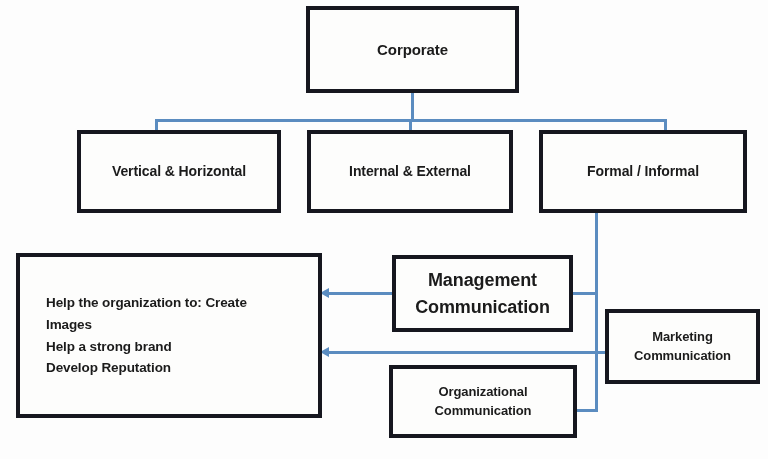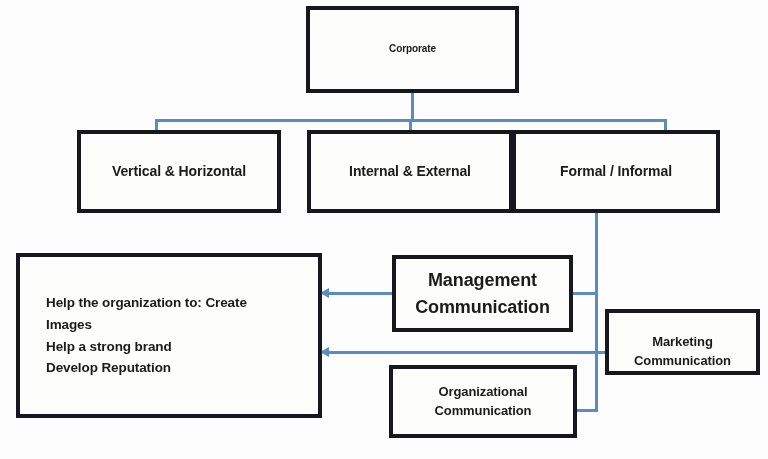--- a/index.html
+++ b/index.html
@@ -30,47 +30,47 @@
     z-index: 3;
   }
   .node .label {
     font-weight: bold;
     color: #1b1b1b;
     line-height: 1.45;
     letter-spacing: -0.1px;
   }
   
   #node-corporate    { left: 306px; top: 6px;   width: 213px; height: 87px;  }
-  #node-corporate .label { font-size: 10px; }
+  #node-corporate .label { font-size: 15px; }
 
   #node-vertical     { left: 77px;  top: 130px; width: 204px; height: 83px; }
   #node-vertical .label { font-size: 14px; }
 
   #node-internal     { left: 307px; top: 130px; width: 206px; height: 83px; }
   #node-internal .label { font-size: 14px; }
 
-  #node-formal       { left: 512px; top: 130px; width: 208px; height: 83px; }
+  #node-formal       { left: 539px; top: 130px; width: 208px; height: 83px; }
   #node-formal .label { font-size: 14px; }
 
   #node-help         { left: 16px;  top: 253px; width: 306px; height: 165px; }
   #node-help {
     justify-content: flex-start;
     align-items: center;
     padding: 0 0 0 26px;
   }
   #node-help .label {
     text-align: left;
     font-size: 13.5px;
     line-height: 1.62;
   }
 
   #node-management   { left: 392px; top: 255px; width: 181px; height: 77px; }
   #node-management .label { font-size: 18px; }
 
-  #node-marketing    { left: 605px; top: 309px; width: 155px; height: 66px; align-items: flex-end; }
+  #node-marketing    { left: 605px; top: 309px; width: 155px; height: 75px; }
   #node-marketing .label { font-size: 13px; }
 
   #node-organizational { left: 389px; top: 365px; width: 188px; height: 73px; }
   #node-organizational .label { font-size: 13px; }
 
   
   .conn {
     position: absolute;
     background: #5b8cc0;
     z-index: 1;

